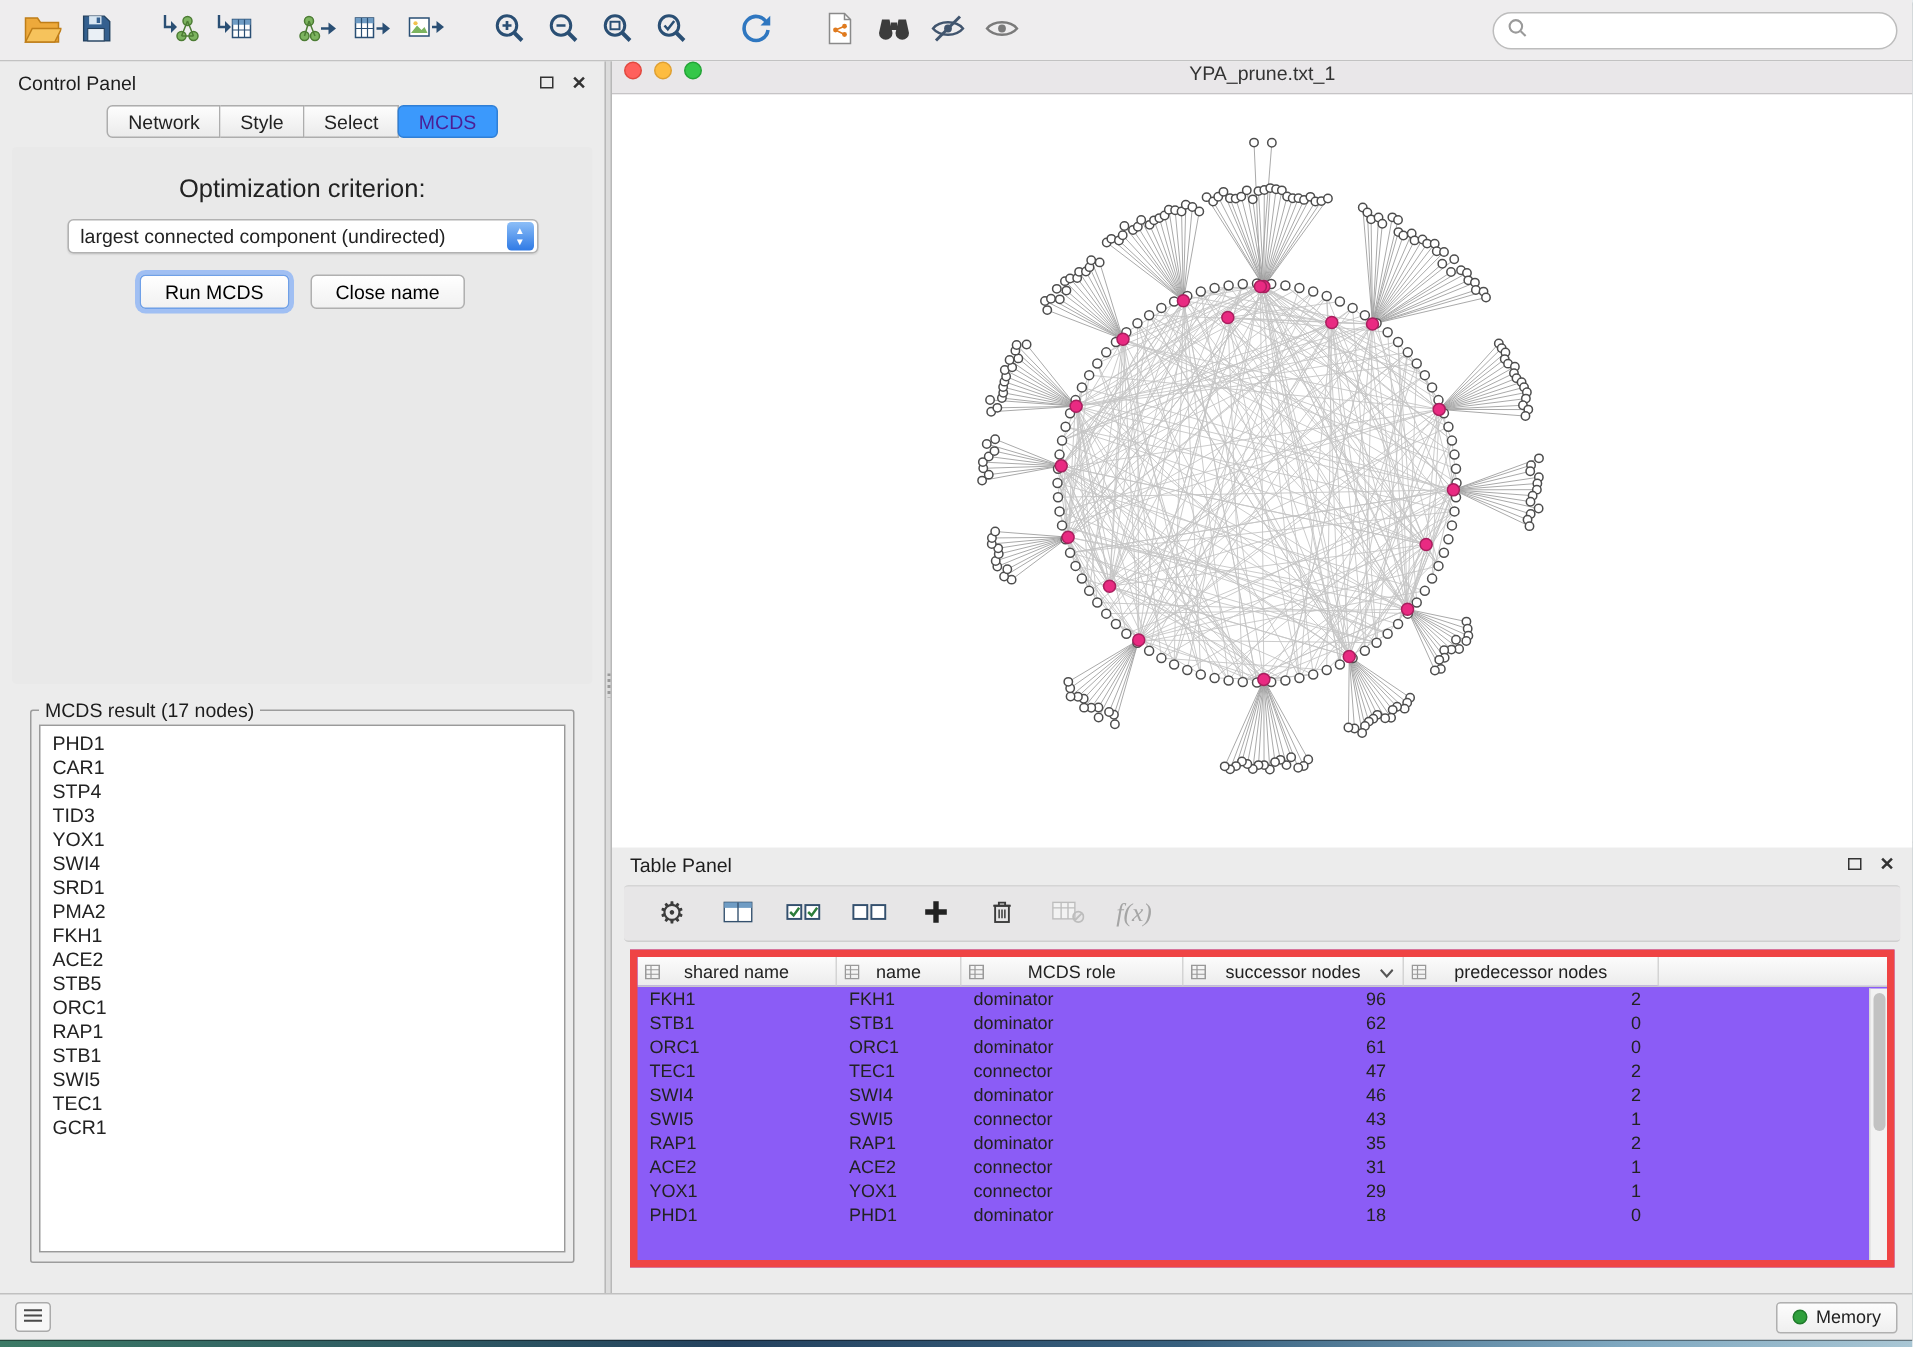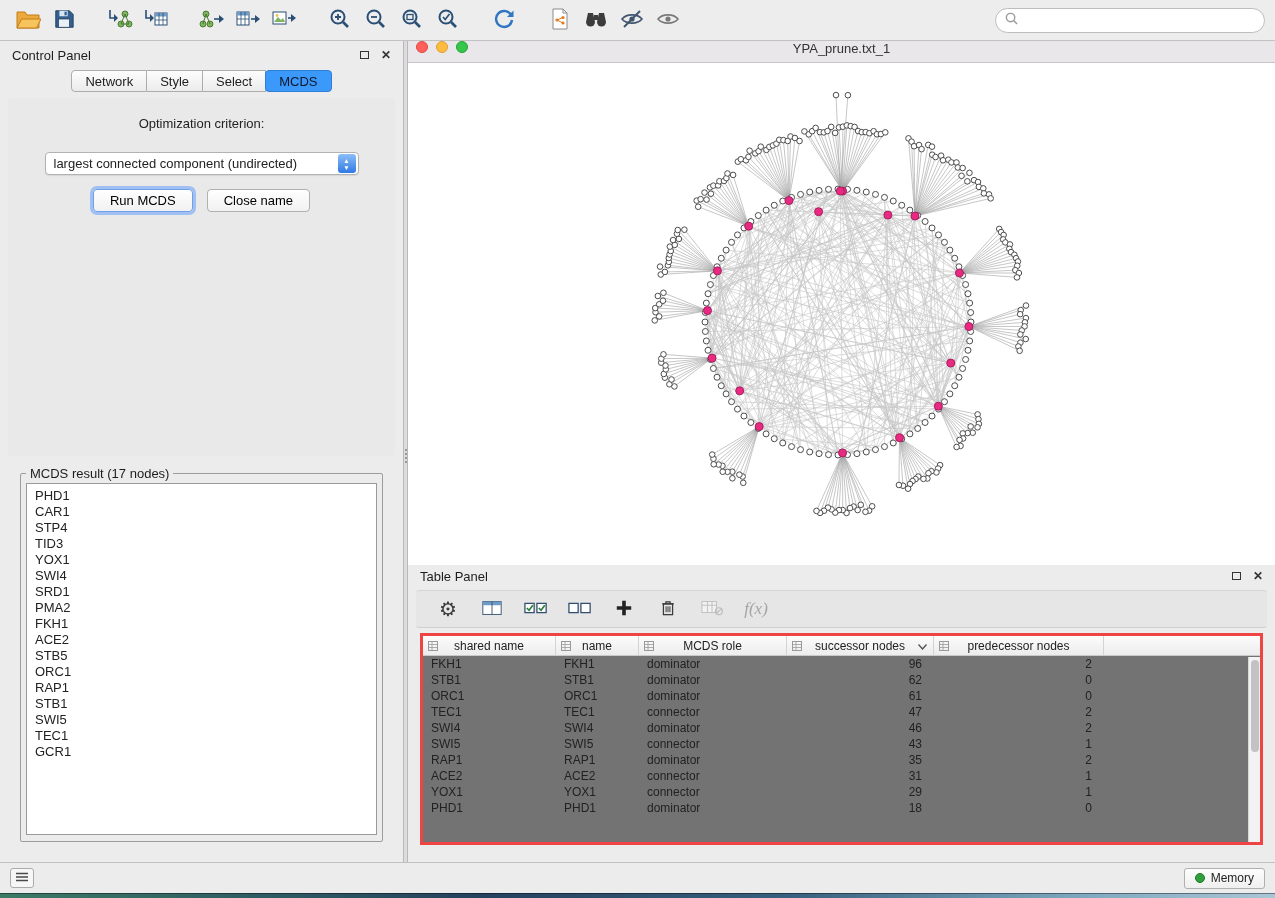--- a/index.html
+++ b/index.html
@@ -27,24 +27,24 @@
   .panel-header{height:28px;display:flex;align-items:center;padding:0 12px;font-size:13px;color:#1d1d1d}
   .win-btns{margin-left:auto;display:flex;gap:12px;align-items:center}
   .wb-restore{width:9px;height:8px;border:1.5px solid #333;display:inline-block}
   .wb-close{font-size:12px;font-weight:bold;color:#333;line-height:1}
   
   .tab-strip{display:flex;justify-content:center;margin-top:1px;height:22px}
   .tab{padding:3px 13px;font-size:13px;background:linear-gradient(#fdfdfd,#ebebeb);
     border:1px solid #adadad;border-left:none;color:#222;cursor:default;line-height:15px}
   .tab:first-child{border-left:1px solid #adadad;border-radius:4px 0 0 4px}
   .tab:last-child{border-radius:0 4px 4px 0}
-  .tab.active{background:#3b99fc;color:#0f172a;border:1px solid #2f7fd6;border-radius:4px;margin-left:-1px}
+  .tab.active{background:#3b99fc;color:#4c1d95;border:1px solid #2f7fd6;border-radius:4px;margin-left:-1px}
   .cp-content{margin:6px 8px 0;background:#e9e9e9;border-radius:3px;height:358px;
     display:flex;flex-direction:column;align-items:center;padding-top:18px}
-  .opt-label{font-size:13px;margin-bottom:21px}
+  .opt-label{font-size:17px;margin-bottom:10px}
   .mac-select{width:314px;height:23px;background:#fff;border:1px solid #b2b2b2;border-radius:4px;
     display:flex;align-items:center;padding-left:8px;font-size:13px;box-shadow:0 1px 1px rgba(0,0,0,.08)}
   .mac-select .sel-text{flex:1;white-space:nowrap;overflow:hidden}
   .sel-stepper{width:18px;height:19px;margin-right:2px;border-radius:3px;
     background:linear-gradient(#8cbef7,#2f7ae5);color:#fff;font-size:6.5px;line-height:7px;
     display:flex;flex-direction:column;align-items:center;justify-content:center}
   .btn-row{display:flex;gap:14px;margin-top:14px}
   .mac-btn{height:23px;padding:0 16px;font-size:13px;background:linear-gradient(#ffffff,#f1f1f1);
     border:1px solid #b0b0b0;border-radius:4px;font-family:"Liberation Sans",sans-serif;cursor:default}
   .mac-btn.focused{box-shadow:0 0 0 3px rgba(111,164,250,.6);border-color:#6fa0e8}
@@ -63,21 +63,21 @@
   .light.green{background:#34c749;border:1px solid #23a436}
   .net-title{position:absolute;left:0;right:0;text-align:center;font-size:13px;color:#333;pointer-events:none}
   .net-canvas{flex:1;position:relative;background:#fff}
   
   .table-panel{flex:1;background:#ececec;display:flex;flex-direction:column;min-height:0}
   .tp-toolbar{height:38px;flex:0 0 38px;background:#e7e6e7;border-top:1px solid #d5d5d5;border-bottom:1px solid #cfcfcf;
     display:flex;align-items:center;gap:16px;padding:0 18px;margin:0 8px;border-radius:3px}
   .tpbtn{width:28px;height:28px;display:flex;align-items:center;justify-content:center}
   .gear{font-size:20px;color:#3c3c3c;line-height:1}
   .fx{font-family:"Liberation Serif",serif;font-style:italic;font-size:17px;color:#a5a5a5}
-  .tablewrap{margin:5px 12px 0;background:#737373;border:3px solid #ef4444;height:212px;position:relative;overflow:hidden}
+  .tablewrap{margin:5px 12px 0;background:#8b5cf6;border:5px solid #ef4444;height:212px;position:relative;overflow:hidden}
   .thead{display:flex;height:20px;border-bottom:1px solid #c9c9c9;background:linear-gradient(#fcfcfc,#ececec)}
   .th{position:relative;display:flex;align-items:center;justify-content:center;font-size:12px;color:#222;
     border-right:1px solid #d4d4d4;flex:0 0 auto}
   .th .sorticon{position:absolute;left:5px;top:5px}
   .th .chev{position:absolute;right:6px;top:8px}
   .th-filler{flex:1;background:linear-gradient(#fcfcfc,#ececec)}
   .tbody{overflow:hidden}
   .tr{display:flex;height:16px;align-items:center}
   .td{font-size:12px;flex:0 0 auto;padding-left:8px;white-space:nowrap;overflow:hidden}
   .td.num{text-align:right;padding-right:12px;padding-left:0}

